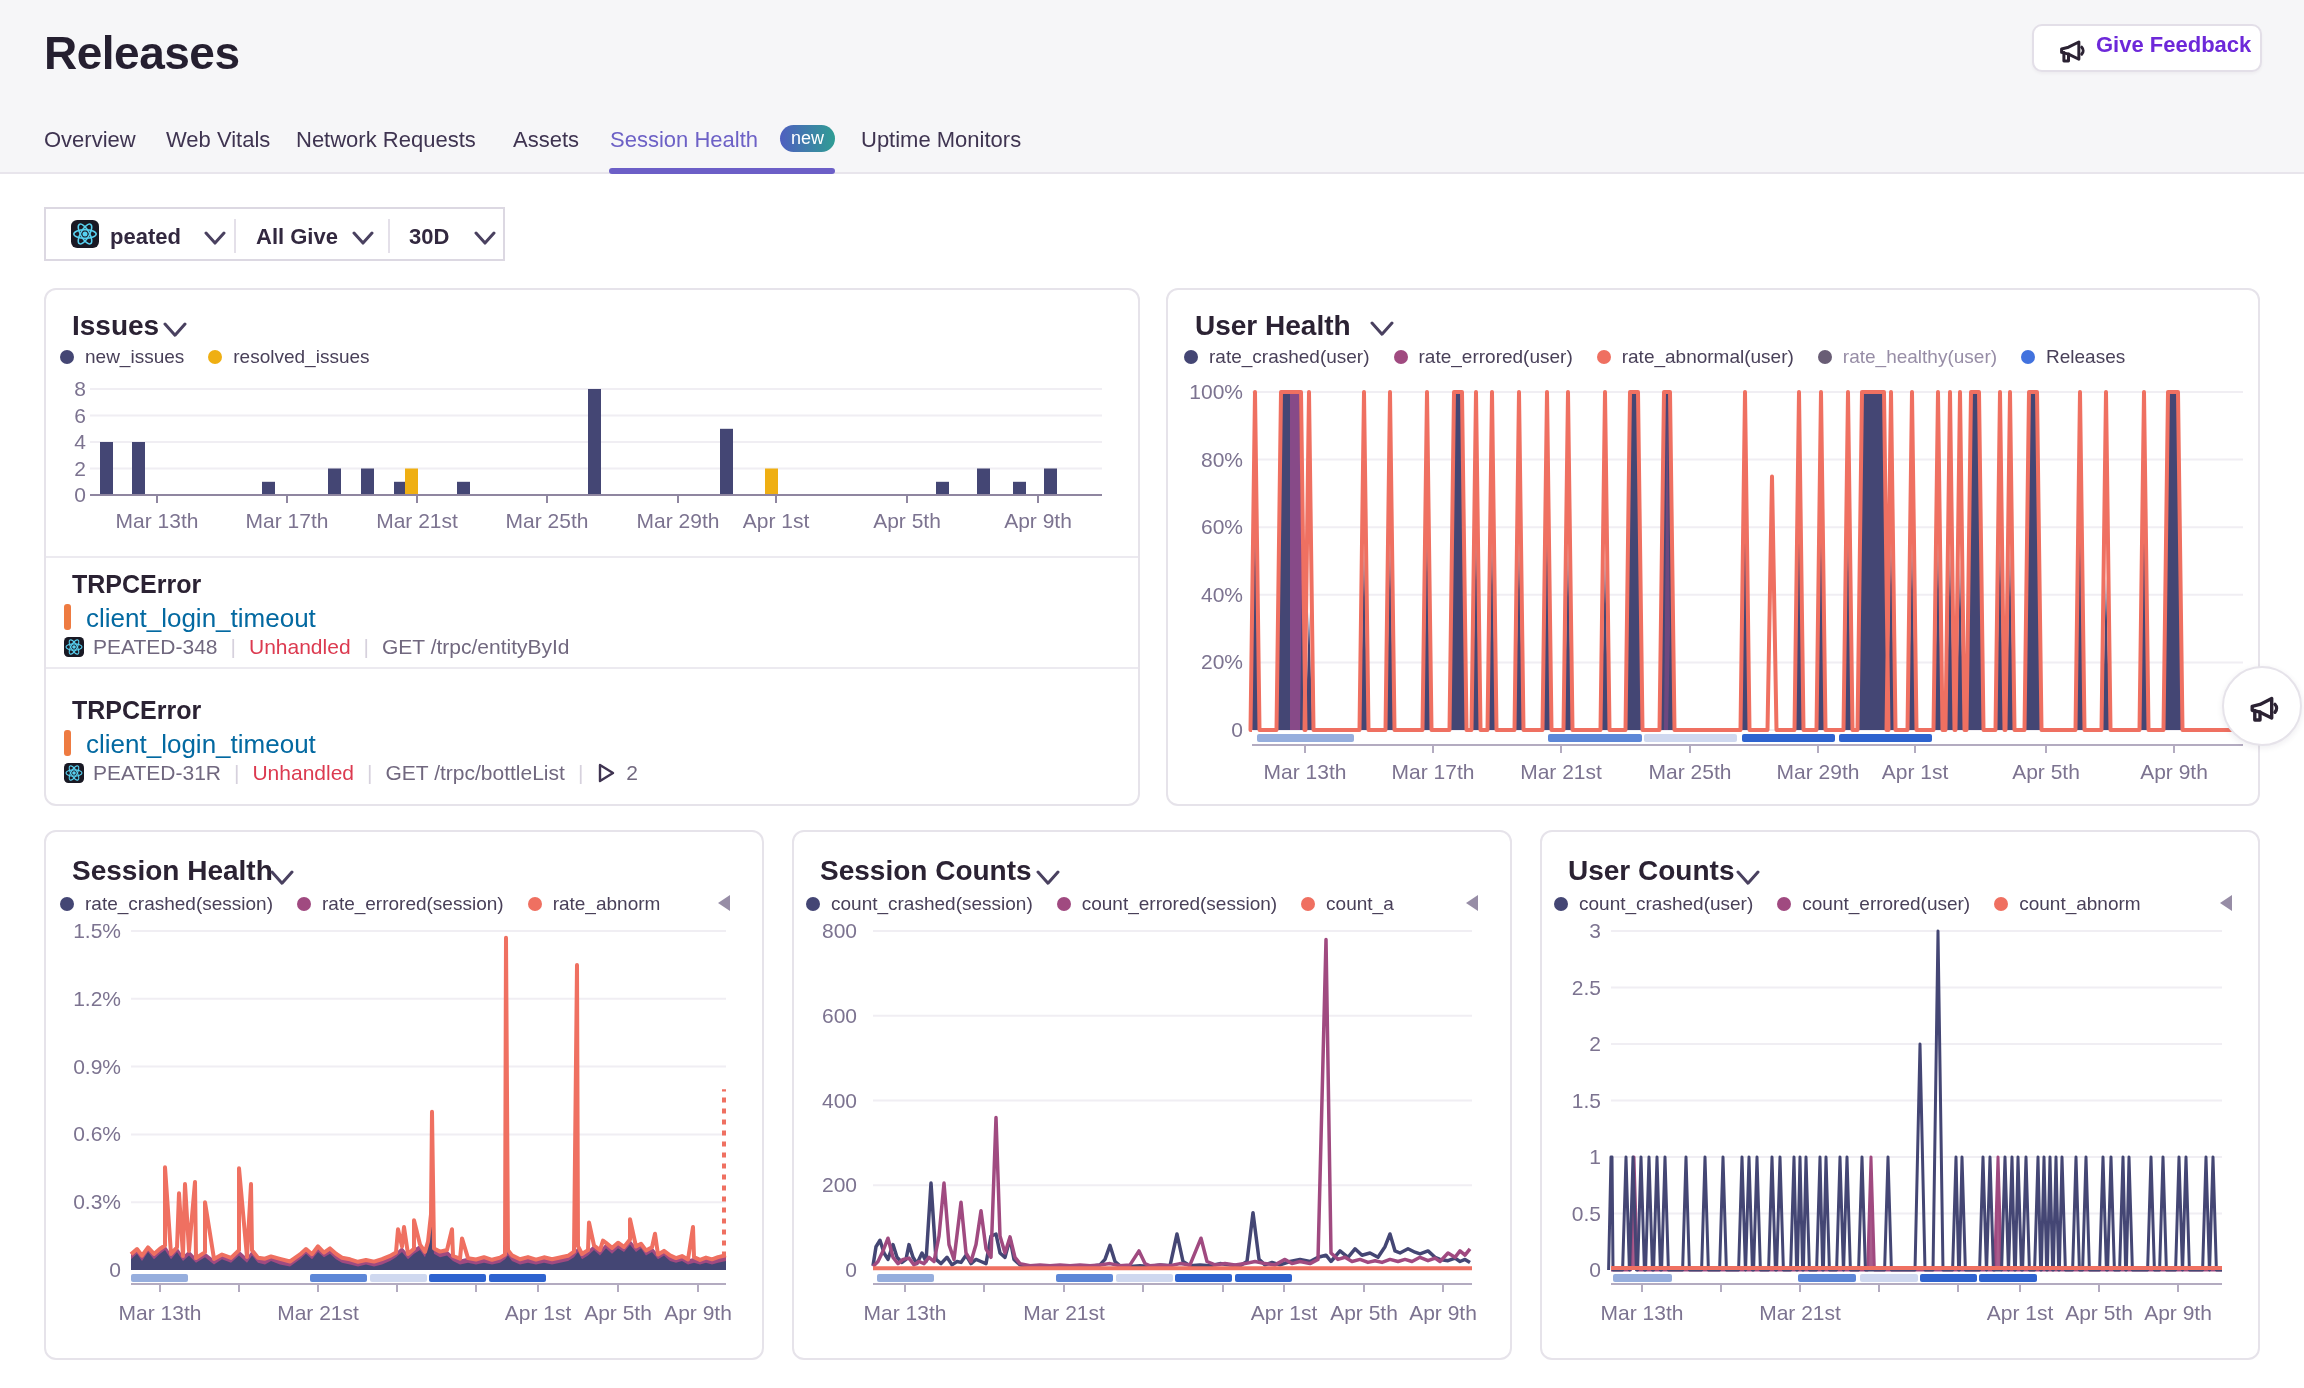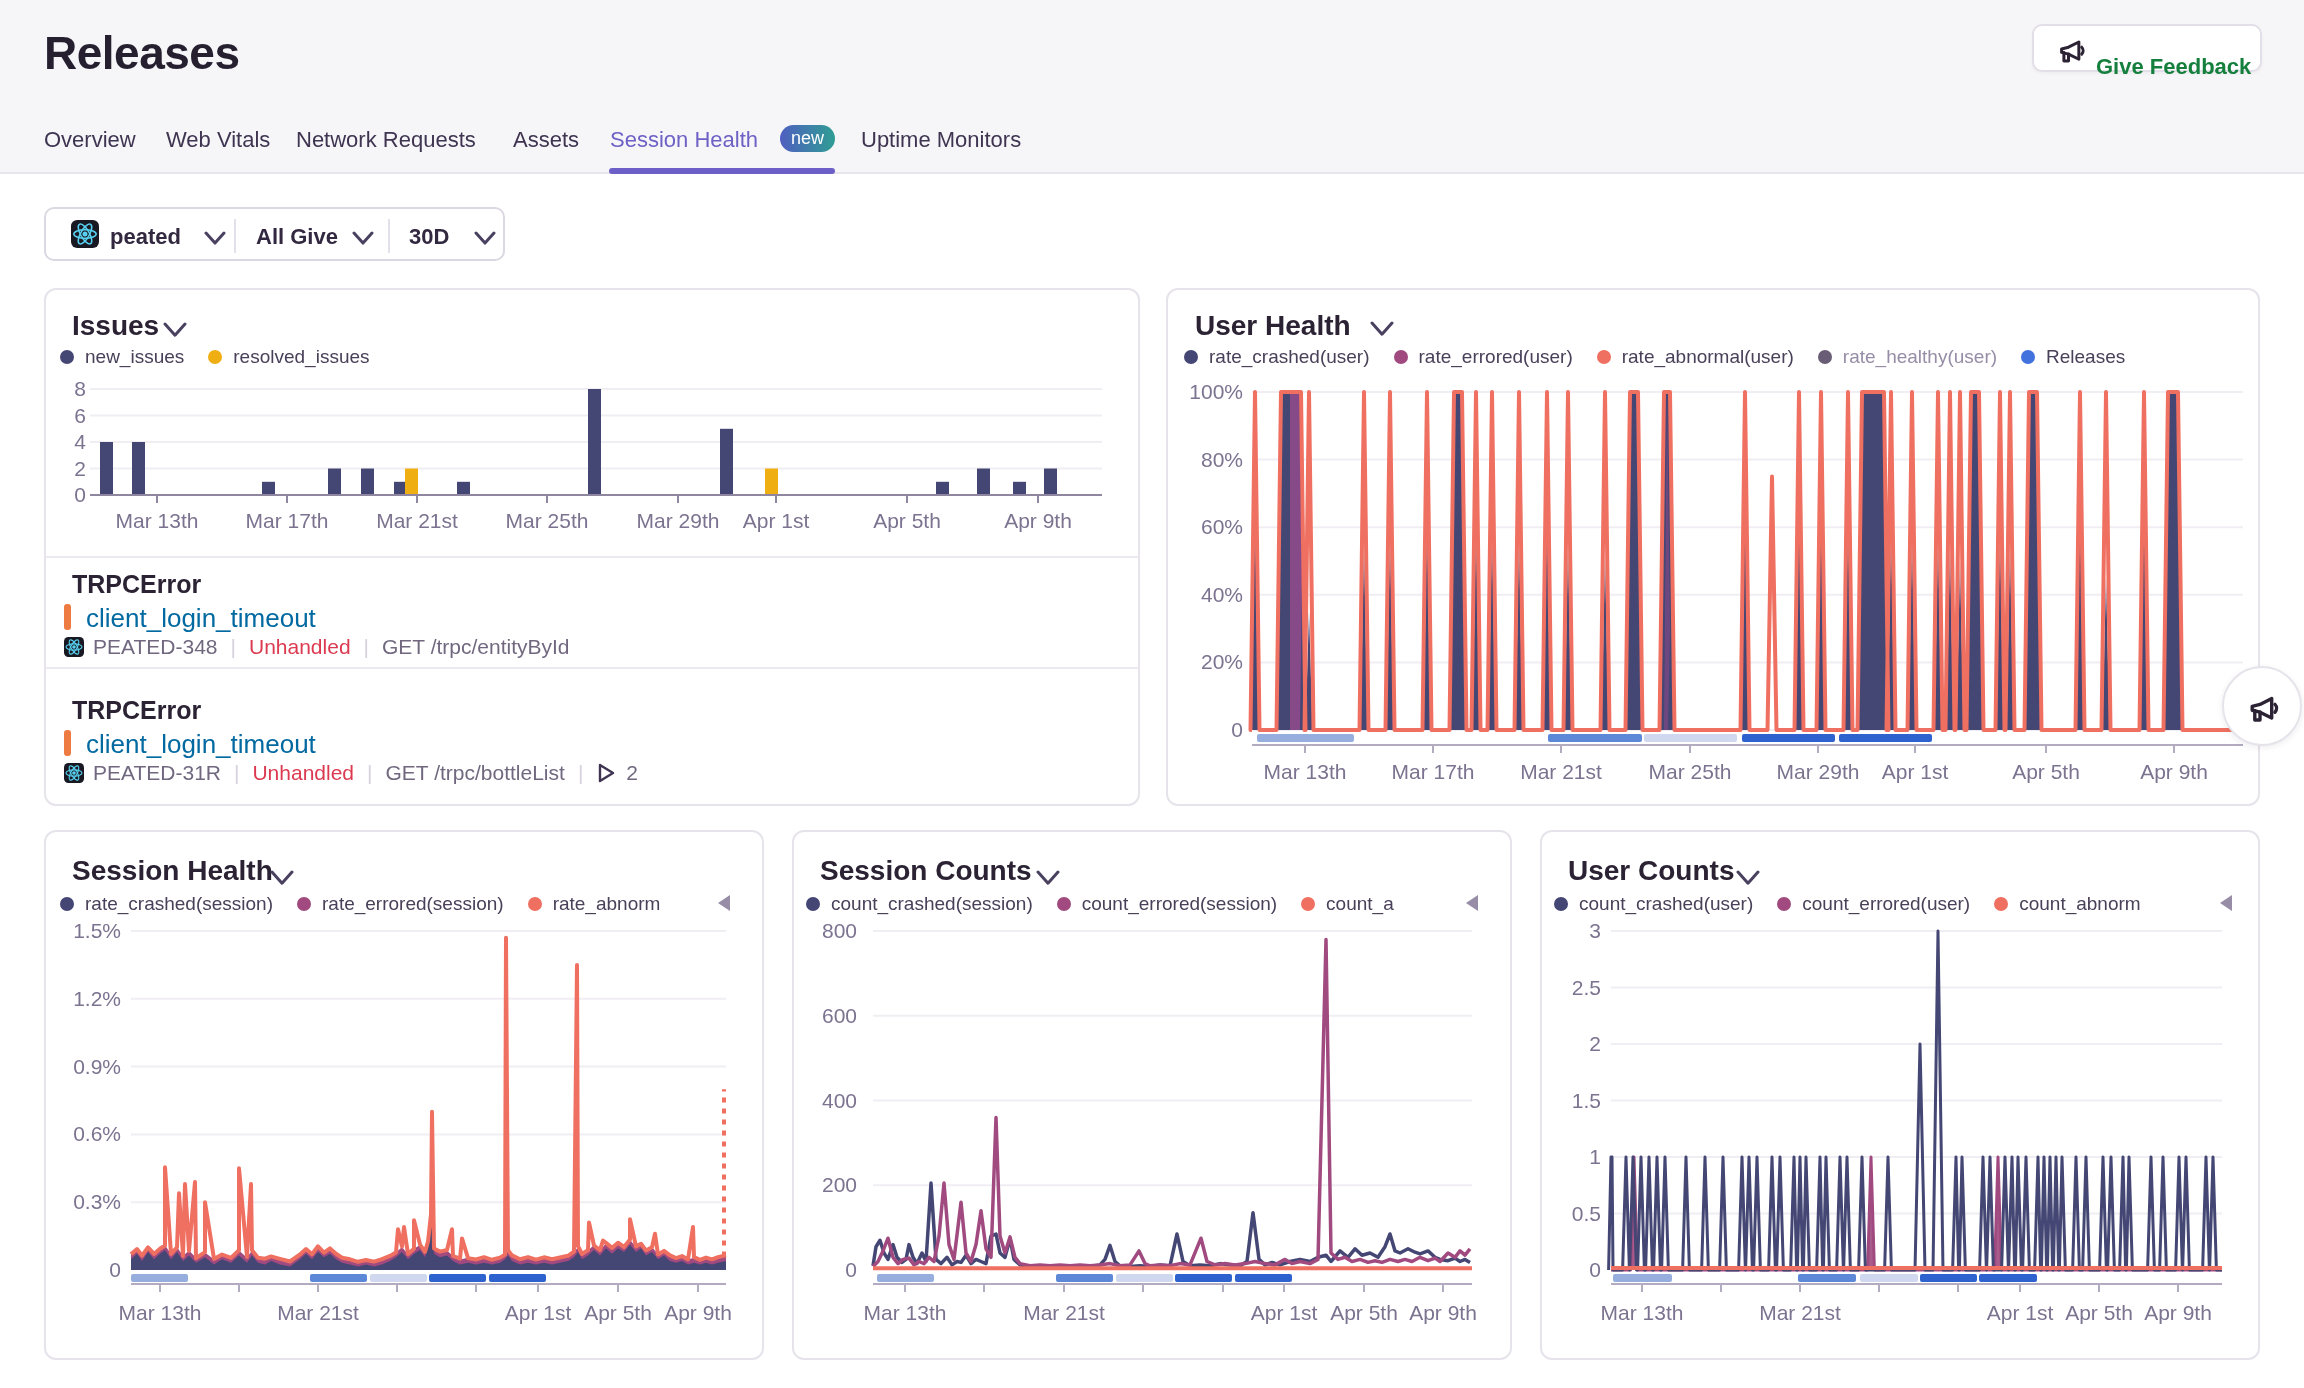--- a/index.html
+++ b/index.html
@@ -7,22 +7,22 @@
 .abs { position:absolute; }
 .hdr { position:absolute; left:0; top:0; width:2304px; height:174px; background:#f6f6f8; border-bottom:2px solid #e8e5ec; }
 .h1 { position:absolute; left:44px; top:26px; font-size:46px; font-weight:bold; color:#251f30; letter-spacing:-0.5px; }
 .tab { position:absolute; top:127px; font-size:22px; color:#3f3451; white-space:nowrap; }
 .tab.active { color:#6d61c6; }
 .newbadge { position:absolute; left:780px; top:125px; width:55px; height:27px; border-radius:14px;
   background:linear-gradient(90deg,#4f5fc0,#2f9d94); color:#fff; font-size:18px; text-align:center; line-height:26px; }
 .underline { position:absolute; left:609px; top:168px; width:226px; height:6px; border-radius:3px; background:#6c5fc7; }
 .fbtn { position:absolute; left:2032px; top:24px; width:230px; height:48px; background:#fff; border:2px solid #e3dfe8;
   border-radius:10px; box-shadow:0 2px 3px rgba(40,30,60,0.04); }
-.fbtn span { position:absolute; left:62px; top:28px; font-size:22px; font-weight:bold; color:#15803d; white-space:nowrap; }
-.filter { position:absolute; left:44px; top:207px; width:461px; height:54px; background:#fff; border:2px solid #dcd8e2; border-radius:10px; }
+.fbtn span { position:absolute; left:62px; top:6px; font-size:22px; font-weight:bold; color:#6d28d9; white-space:nowrap; }
+.filter { position:absolute; left:44px; top:207px; width:461px; height:54px; background:#fff; border:2px solid #dcd8e2; border-radius:0; }
 .fitem { position:absolute; top:15px; font-size:22px; font-weight:bold; color:#32283f; }
 .fsep { position:absolute; top:10px; width:2px; height:34px; background:#e4e0e9; }
 .panel { position:absolute; background:#fff; border:2px solid #e6e3ea; border-radius:12px; }
 .ptitle { position:absolute; font-size:28px; font-weight:bold; color:#2b2233; white-space:nowrap; }
 .legend { position:absolute; font-size:19px; color:#494059; white-space:nowrap; display:flex; align-items:center; }
 .legend .it { display:flex; align-items:center; margin-right:24px; }
 .dot { width:14px; height:14px; border-radius:50%; margin-right:11px; display:inline-block; flex:none; }
 .axl { font-size:21px; fill:#7c7390; font-family:"Liberation Sans", sans-serif; }
 .pager { position:absolute; right:0; top:0; display:flex; align-items:center; background:#fff; padding-left:6px;flex-direction:column; }
 .pgtxt { font-size:21px; color:#3f3451; }

